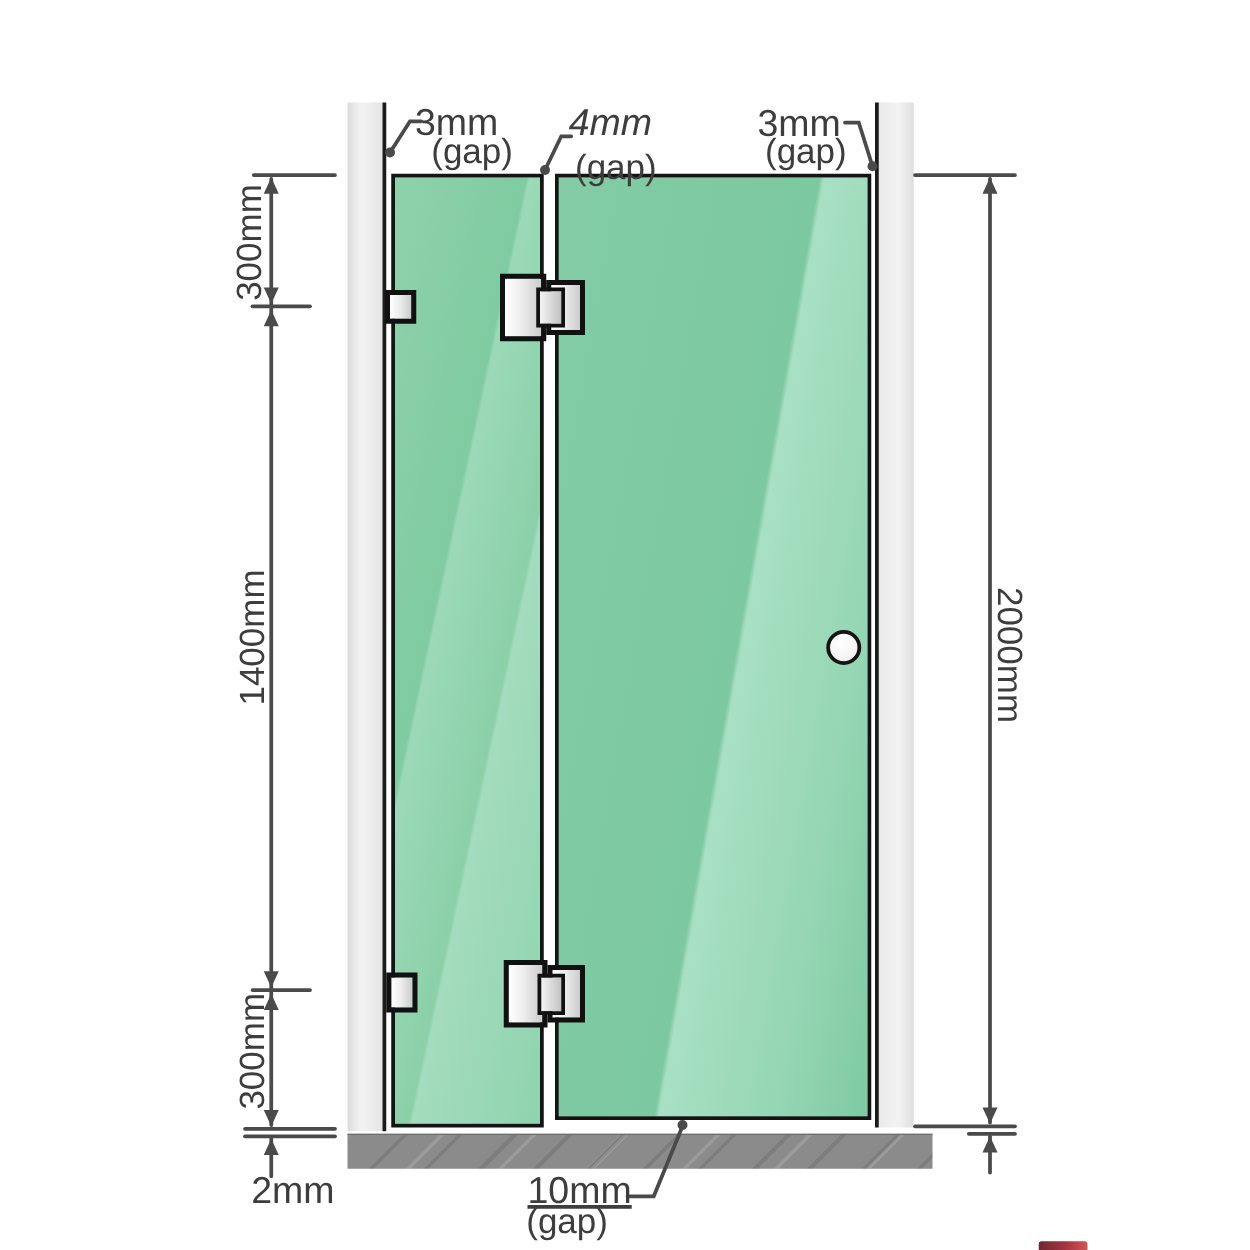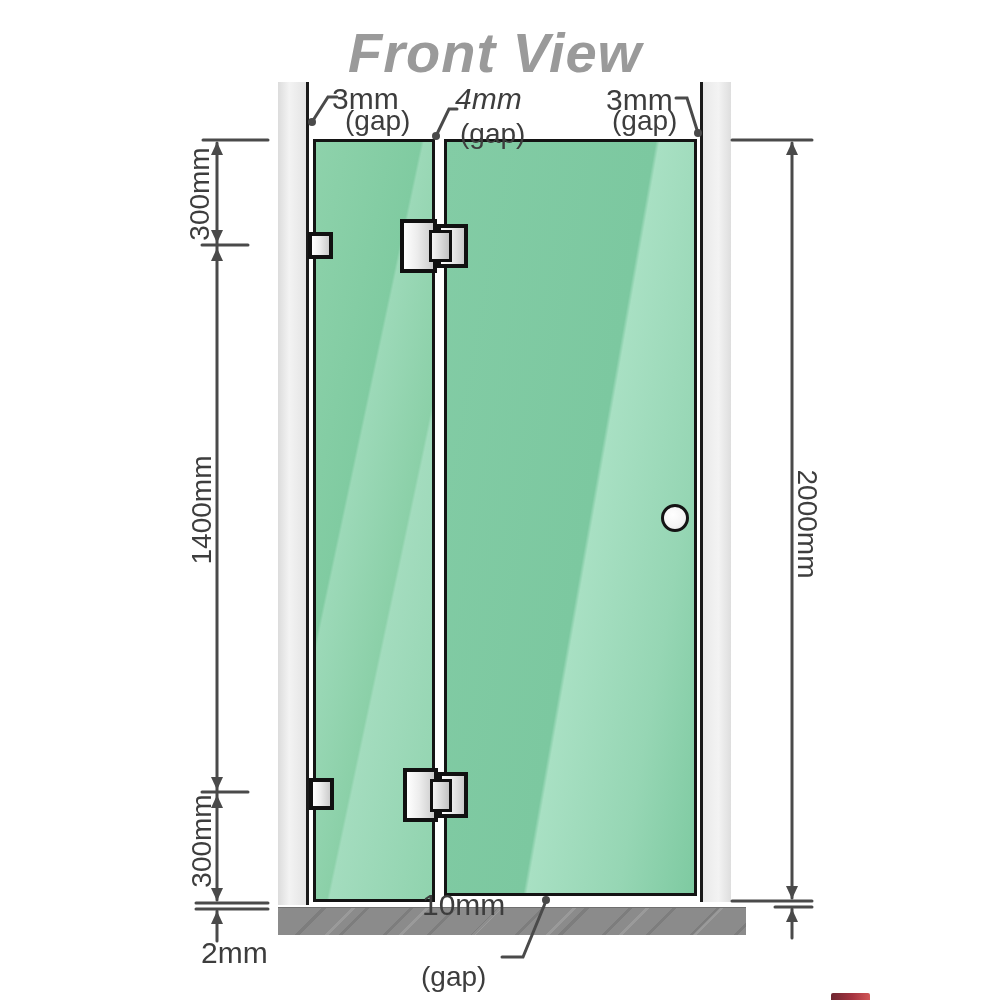--- a/index.html
+++ b/index.html
@@ -77,21 +77,20 @@
     left:831px;top:993px;width:39px;height:7px;
     background:linear-gradient(90deg,#5d0f1a 0%,#9c1d2b 55%,#c44 100%);
     border-radius:2px 2px 0 0;opacity:.9;
   }
 </style>
 </head>
 <body>
 
 <div id="canvas">
 
-  <div class="abs title">Front View</div>
 
   <div class="abs channel left"></div>
   <div class="abs channel right"></div>
 
   <div class="abs glass fixed"></div>
   <div class="abs glass door"></div>
 
   <div class="abs knob"></div>
 
   <div class="abs floor"></div>
@@ -166,18 +165,18 @@
   <div class="abs dim big" style="left:606px;top:83px;">3mm</div>
   <div class="abs dim gapnote" style="left:612px;top:105px;">(gap)</div>
 
   <div class="abs dim rot-ccw" style="left:200px;top:194px;">300mm</div>
   <div class="abs dim rot-ccw" style="left:202px;top:510px;">1400mm</div>
   <div class="abs dim rot-ccw" style="left:202px;top:841px;">300mm</div>
 
   <div class="abs dim rot-cw" style="left:807px;top:524px;">2000mm</div>
 
   <div class="abs dim big" style="left:201px;top:936px;text-align:right;">2mm</div>
-  <div class="abs dim big" style="left:422px;top:888px;">10mm</div>
+  <div class="abs dim big" style="left:422px;top:936px;text-decoration:underline;">10mm</div>
   <div class="abs dim gapnote" style="left:421px;top:961px;">(gap)</div>
 
   <div class="abs logo-frag"></div>
 
 </div>
 
 </body></html>

